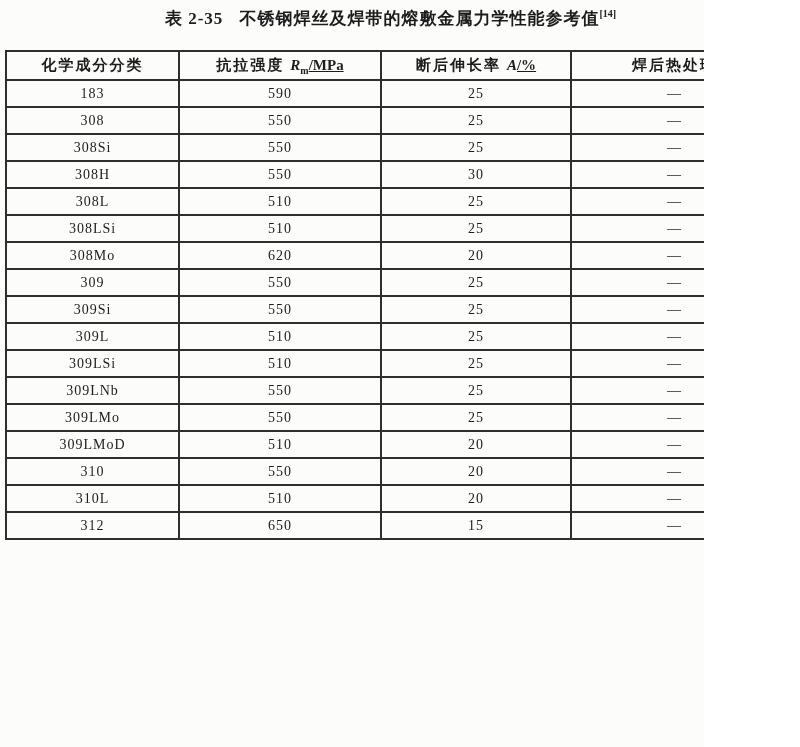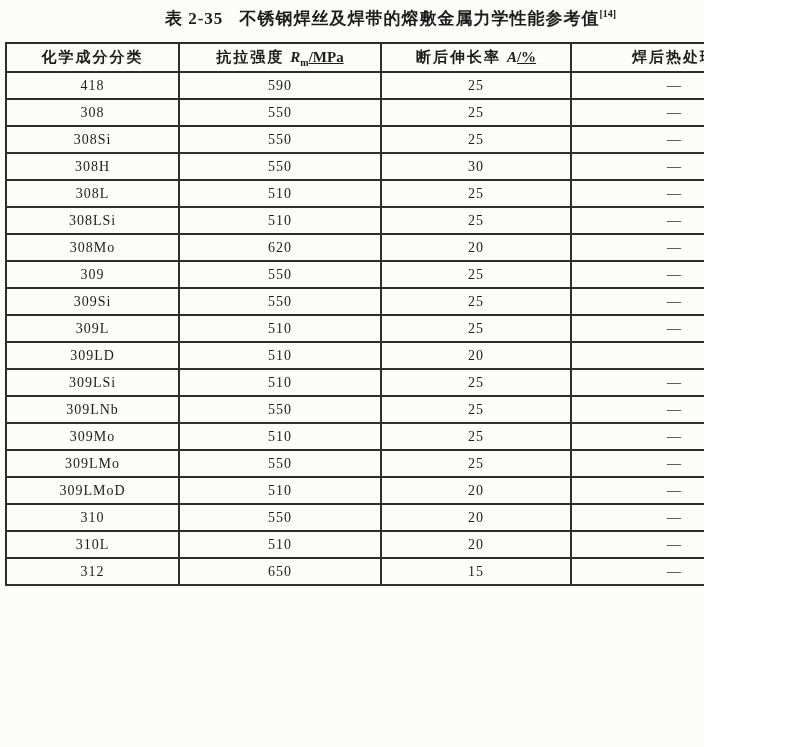--- a/index.html
+++ b/index.html
@@ -21,21 +21,21 @@
     font-weight: bold;
     letter-spacing: 1px;
     white-space: nowrap;
   }
   .title .prefix { margin-right: 16px; }
   .title sup { font-size: 10px; font-weight: bold; letter-spacing: 0; }
   table {
     border-collapse: collapse;
     table-layout: fixed;
     margin-left: 5px;
-    margin-top: 12px;
+    margin-top: 20px;
     width: 772px;
     background: transparent;
   }
   th, td {
     border: 2px solid #2e2e2e;
     text-align: center;
     vertical-align: middle;
     overflow: hidden;
   }
   th {
@@ -100,21 +100,21 @@
         <th>
           <span>断后伸长率</span><span class="sep"></span><span class="sym">A</span><span class="unit">/%</span>
         </th>
         <th>
           <span>焊后热处理</span>
         </th>
       </tr>
     </thead>
     <tbody>
     <tr>
-      <td>418</td>
+      <td>183</td>
       <td>590</td>
       <td>25</td>
       <td>—</td>
     </tr>
 
 
     <tr>
       <td>308</td>
       <td>550</td>
       <td>25</td>
@@ -171,48 +171,36 @@
       <td>—</td>
     </tr>
 
     <tr>
       <td>309L</td>
       <td>510</td>
       <td>25</td>
       <td>—</td>
     </tr>
 
-    <tr>
-      <td>309LD</td>
-      <td>510</td>
-      <td>20</td>
-      <td></td>
-    </tr>
 
     <tr>
       <td>309LSi</td>
       <td>510</td>
       <td>25</td>
       <td>—</td>
     </tr>
 
     <tr>
       <td>309LNb</td>
       <td>550</td>
       <td>25</td>
       <td>—</td>
     </tr>
 
 
-    <tr>
-      <td>309Mo</td>
-      <td>510</td>
-      <td>25</td>
-      <td>—</td>
-    </tr>
 
     <tr>
       <td>309LMo</td>
       <td>550</td>
       <td>25</td>
       <td>—</td>
     </tr>
 
     <tr>
       <td>309LMoD</td>

